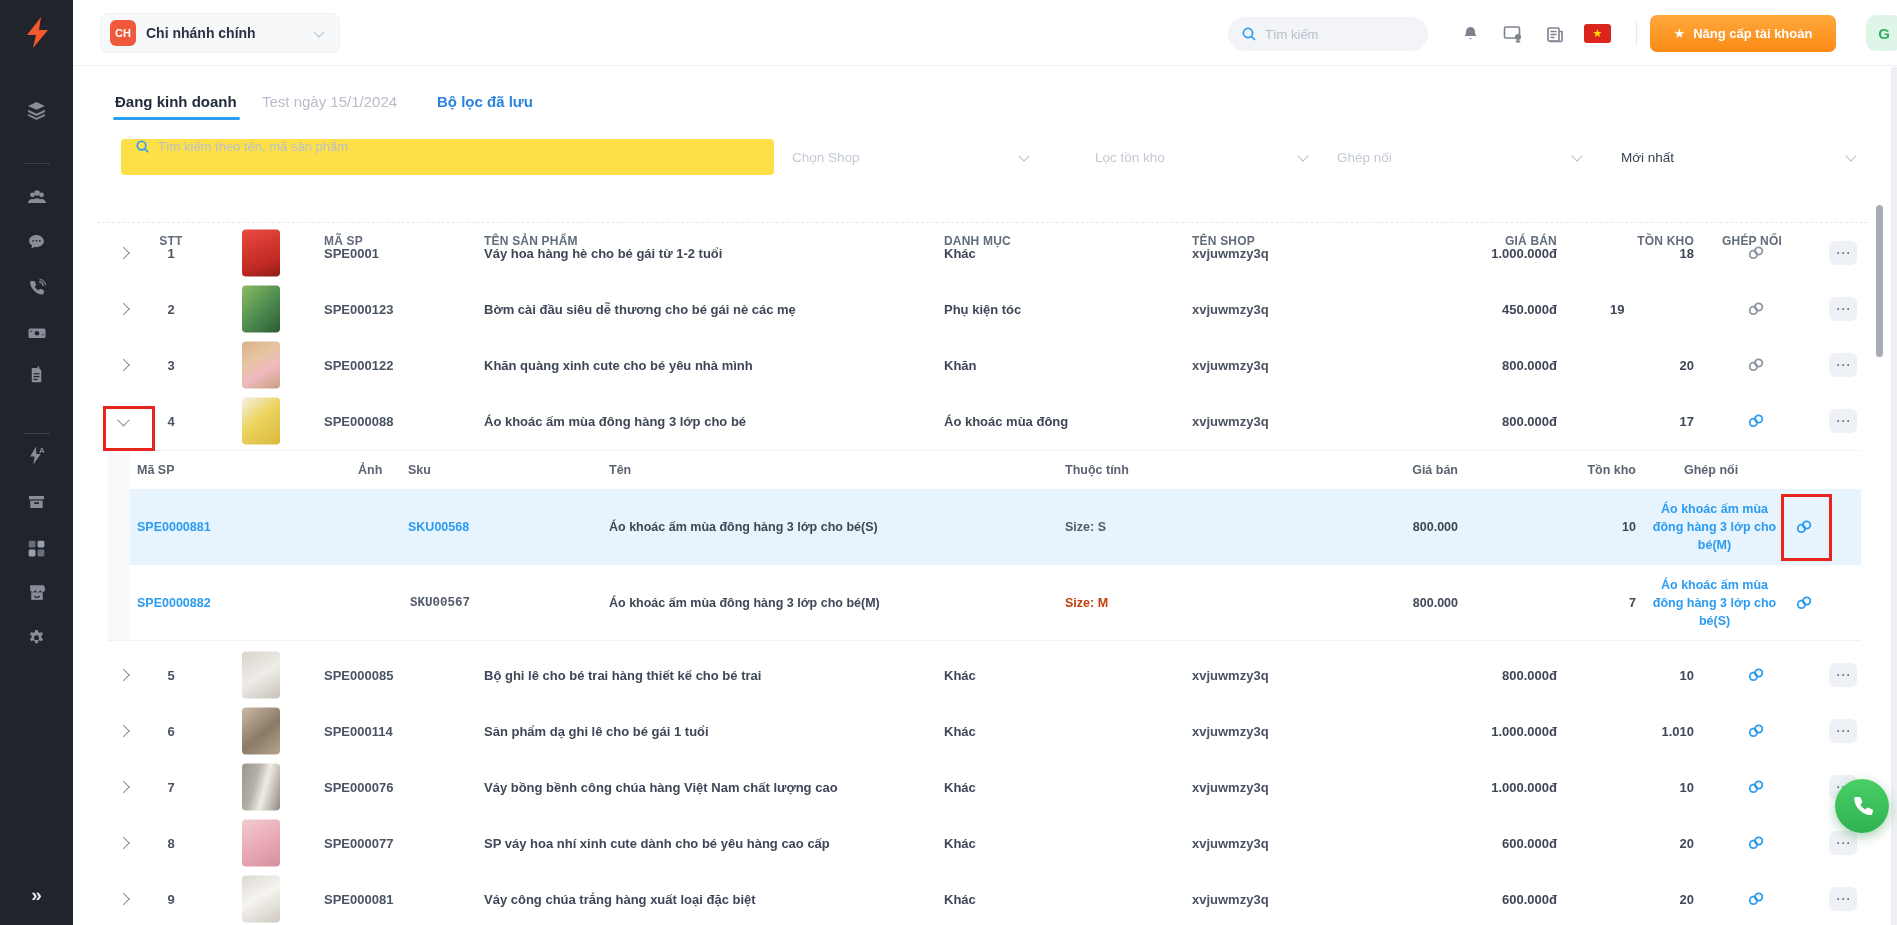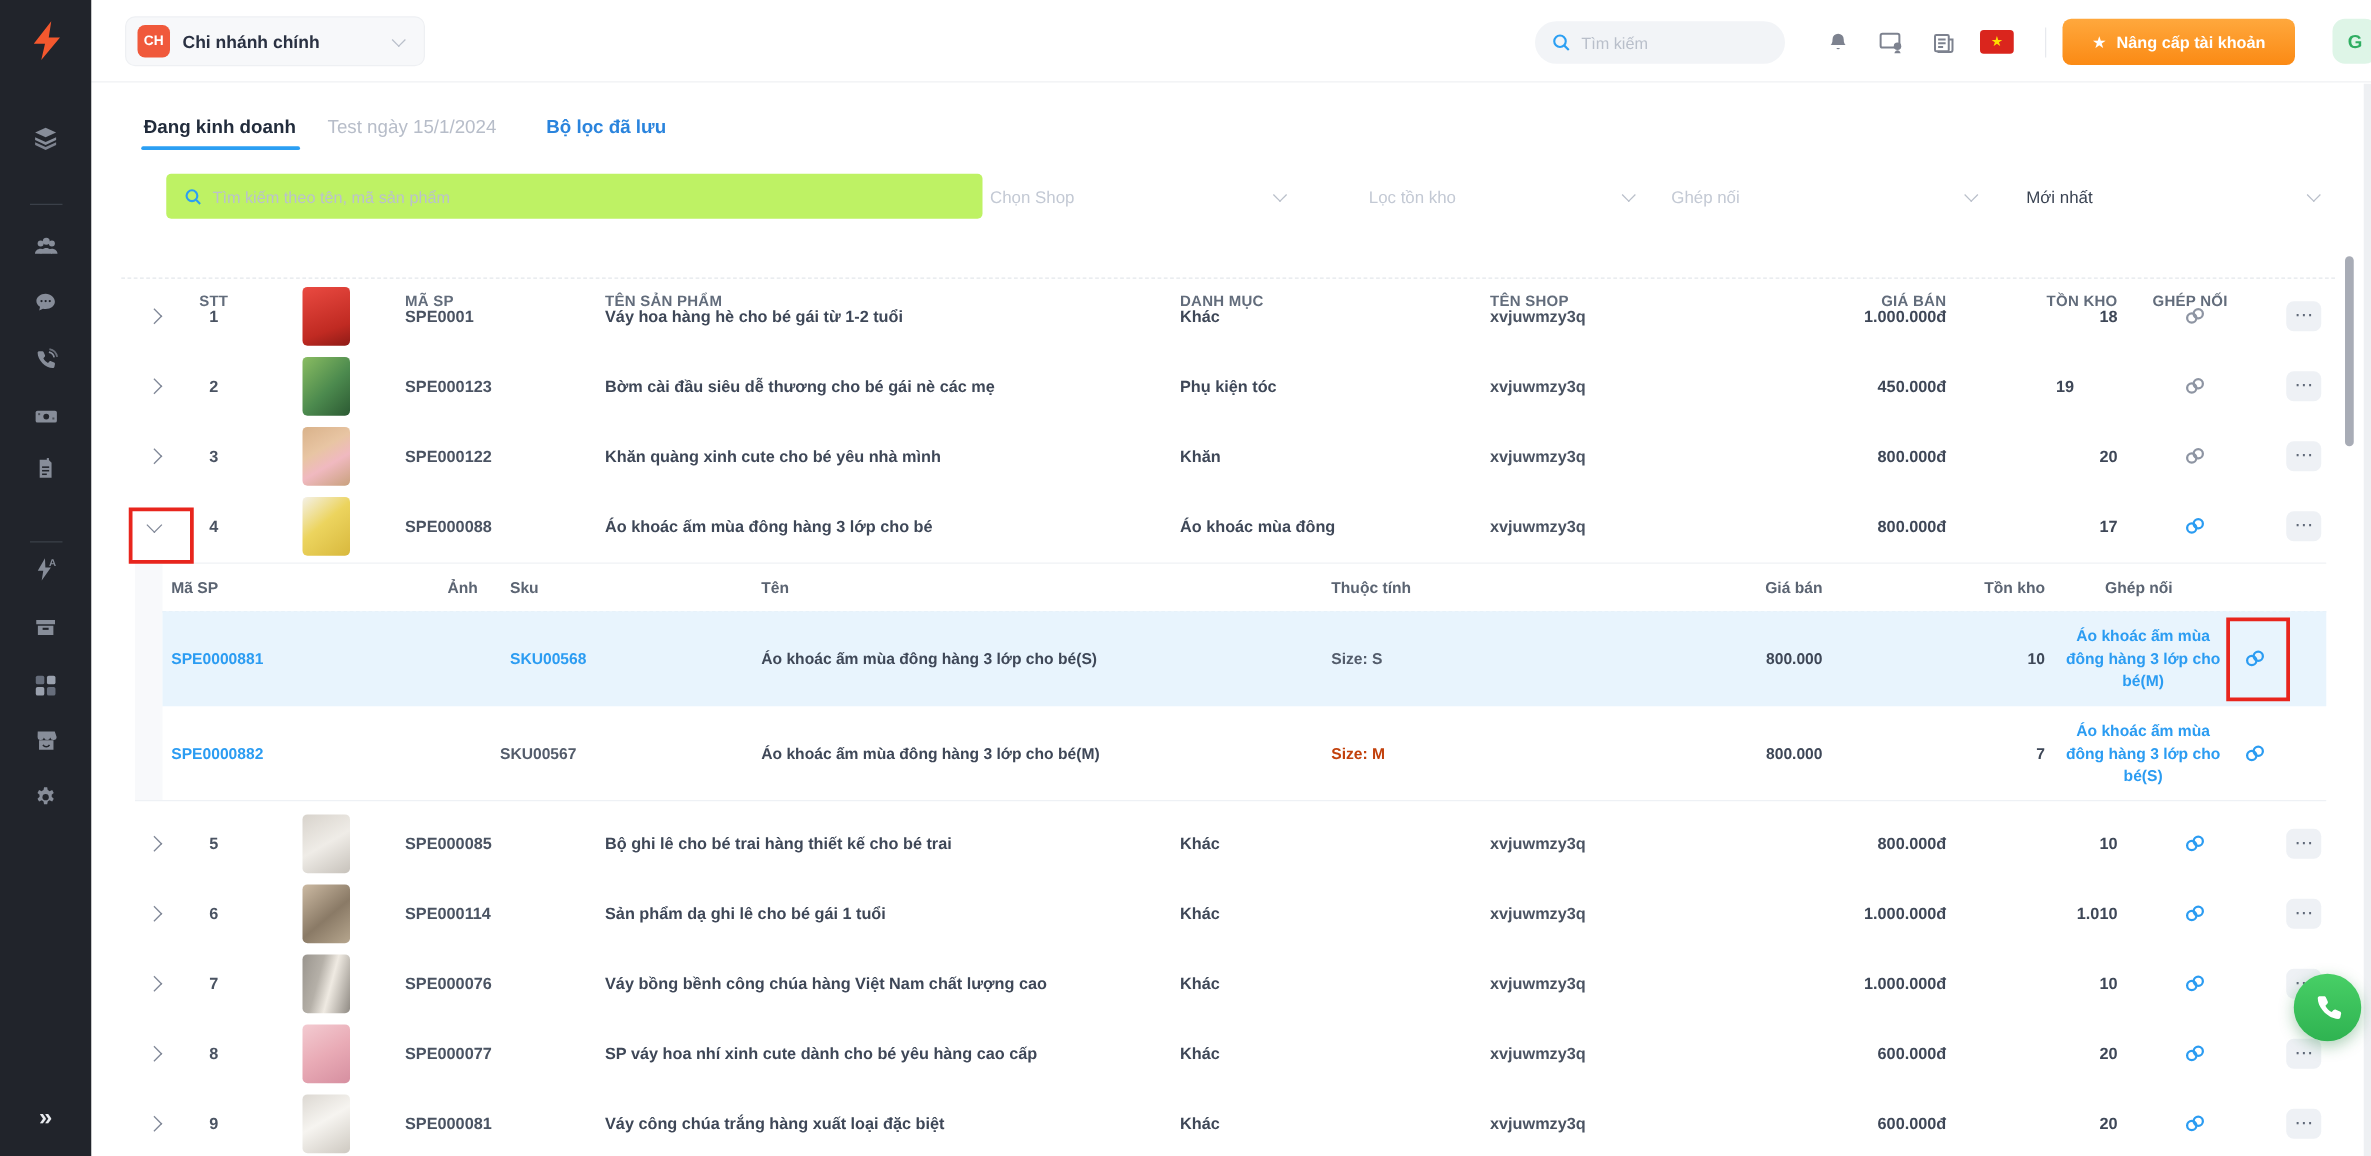--- a/index.html
+++ b/index.html
@@ -26,21 +26,21 @@
   #flag { left:1511px; top:24px; width:27px; height:19px; background:#da251d; border-radius:3px; color:#ffde00; font-size:11px; display:flex; align-items:center; justify-content:center; cursor:pointer; }
   #top-divider { left:1563px; top:22px; width:1px; height:24px; background:#e7e9ee; }
   #upgrade-btn { left:1577px; top:15px; width:186px; height:37px; border:none; border-radius:7px; background:linear-gradient(180deg,#ffa83d,#fb8a14); color:#fff; font-weight:bold; font-size:13px; cursor:pointer; display:flex; align-items:center; justify-content:center; gap:8px; font-family:inherit; }
   #avatar-g { left:1793px; top:15px; width:36px; height:36px; border-radius:10px; background:#def5e7; color:#2fae62; font-weight:bold; font-size:15px; display:flex; align-items:center; justify-content:center; cursor:pointer; }
 
   
   .tab { position:absolute; top:93px; font-size:15px; cursor:pointer; white-space:nowrap; }
   #tab-underline { left:113px; top:117px; width:127px; height:3px; background:#2b9ff3; border-radius:2px; }
 
   
-  #filter-search { left:133px; top:139px; width:653px; height:36px; background:#bef264; border-radius:4px; display:flex; align-items:center; }
+  #filter-search { left:121px; top:139px; width:653px; height:36px; background:#fde047; border-radius:4px; display:flex; align-items:flex-start; }
   #filter-search input { border:none; background:transparent; outline:none; font-size:13px; width:560px; color:#59606e; font-family:inherit; }
   #filter-search input::placeholder { color:#bac1cd; }
   .filter-sel { position:absolute; top:139px; height:36px; display:flex; align-items:center; font-size:13.5px; cursor:pointer; }
   .ph { color:#c3c9d4; } .selval { color:#3a4352; }
 
   
   .th { position:absolute; top:197px; font-size:12px; font-weight:bold; color:#626c7b; letter-spacing:.2px; white-space:nowrap;margin-top:37px; }
   #head-dash { left:97px; top:222px; width:1771px; border-top:1px dashed #e4e7ec; }
 
   .row { position:absolute; left:0; width:1897px; }
@@ -275,21 +275,21 @@
       </div>
       <div class="row" style="top: 281px; height: 56px;">
         <span class="exp" style="transform: translateY(-50%) rotate(-45deg);"></span>
         <div class="cell" style="left: 150px; width: 42px; text-align: center; color: rgb(74, 83, 98); font-weight: bold;">2</div>
         <div class="thumb" style="background: linear-gradient(135deg, rgb(138, 189, 98), rgb(76, 138, 78) 55%, rgb(44, 90, 51));"></div>
         <div class="cell" style="left: 324px; color: rgb(74, 83, 98); font-weight: bold;">SPE000123</div>
         <div class="cell" style="left: 484px; color: rgb(62, 71, 87); font-weight: bold;">Bờm cài đầu siêu dễ thương cho bé gái nè các mẹ</div>
         <div class="cell" style="left: 944px; color: rgb(62, 71, 87); font-weight: bold;">Phụ kiện tóc</div>
         <div class="cell" style="left: 1192px; color: rgb(74, 83, 98); font-weight: bold;">xvjuwmzy3q</div>
         <div class="cell" style="left: 1397px; width: 160px; text-align: right; color: rgb(62, 71, 87); font-weight: bold;">450.000đ</div>
-        <div class="cell" style="left: 1610px; width: 84px; text-align: center; color: rgb(62, 71, 87); font-weight: bold;">19</div>
+        <div class="cell" style="left: 1610px; width: 84px; text-align: left; color: rgb(62, 71, 87); font-weight: bold;">19</div>
         <span class="linkcell" style="left: 1756px; color: rgb(142, 149, 163);">
           <svg width="18" height="16" viewBox="0 0 18 16" fill="none" stroke="currentColor" stroke-width="1.8">
             <circle cx="6.4" cy="9.4" r="3.7"></circle>
             <circle cx="11.6" cy="6" r="3.7"></circle>
           </svg>
         </span>
         <button class="more-btn">⋯</button>
       </div>
       <div class="row" style="top: 337px; height: 56px;">
         <span class="exp" style="transform: translateY(-50%) rotate(-45deg);"></span>
@@ -441,21 +441,21 @@
         <div class="scell" style="left: 1522px; width: 125px; text-align: center; color: rgb(43, 156, 242); font-weight: bold; white-space: normal; line-height: 1.45;">Áo khoác ấm mùa đông hàng 3 lớp cho bé(M)</div>
         <span style="left: 1665px; top: 50%; transform: translateY(-50%); color: rgb(43, 156, 242); cursor: pointer; display: flex; position: absolute;">
           <svg width="18" height="16" viewBox="0 0 18 16" fill="none" stroke="currentColor" stroke-width="1.8">
             <circle cx="6.4" cy="9.4" r="3.7"></circle>
             <circle cx="11.6" cy="6" r="3.7"></circle>
           </svg>
         </span>
       </div>
       <div class="subrow" style="top: 565px; height: 75px;">
         <div class="scell" style="left: 7px; color: rgb(43, 156, 242); font-weight: bold;">SPE0000882</div>
-        <div class="scell" style="left: 270px; color: rgb(83, 92, 107); font-weight: bold;">SKU00567</div>
+        <div class="scell" style="left: 280px; color: rgb(83, 92, 107); font-weight: bold; font-family: Liberation Mono, monospace;">SKU00567</div>
         <div class="scell" style="left: 479px; color: rgb(62, 71, 87); font-weight: bold;">Áo khoác ấm mùa đông hàng 3 lớp cho bé(M)</div>
         <div class="scell" style="left: 935px; color: #c2410c; font-weight: bold;">Size: M</div>
         <div class="scell" style="left: 1208px; width: 120px; text-align: right; color: rgb(62, 71, 87); font-weight: bold;">800.000</div>
         <div class="scell" style="left: 1436px; width: 70px; text-align: right; color: rgb(62, 71, 87); font-weight: bold;">7</div>
         <div class="scell" style="left: 1522px; width: 125px; text-align: center; color: rgb(43, 156, 242); font-weight: bold; white-space: normal; line-height: 1.45;">Áo khoác ấm mùa đông hàng 3 lớp cho bé(S)</div>
         <span style="left: 1665px; top: 50%; transform: translateY(-50%); color: rgb(43, 156, 242); cursor: pointer; display: flex; position: absolute;">
           <svg width="18" height="16" viewBox="0 0 18 16" fill="none" stroke="currentColor" stroke-width="1.8">
             <circle cx="6.4" cy="9.4" r="3.7"></circle>
             <circle cx="11.6" cy="6" r="3.7"></circle>
           </svg>

